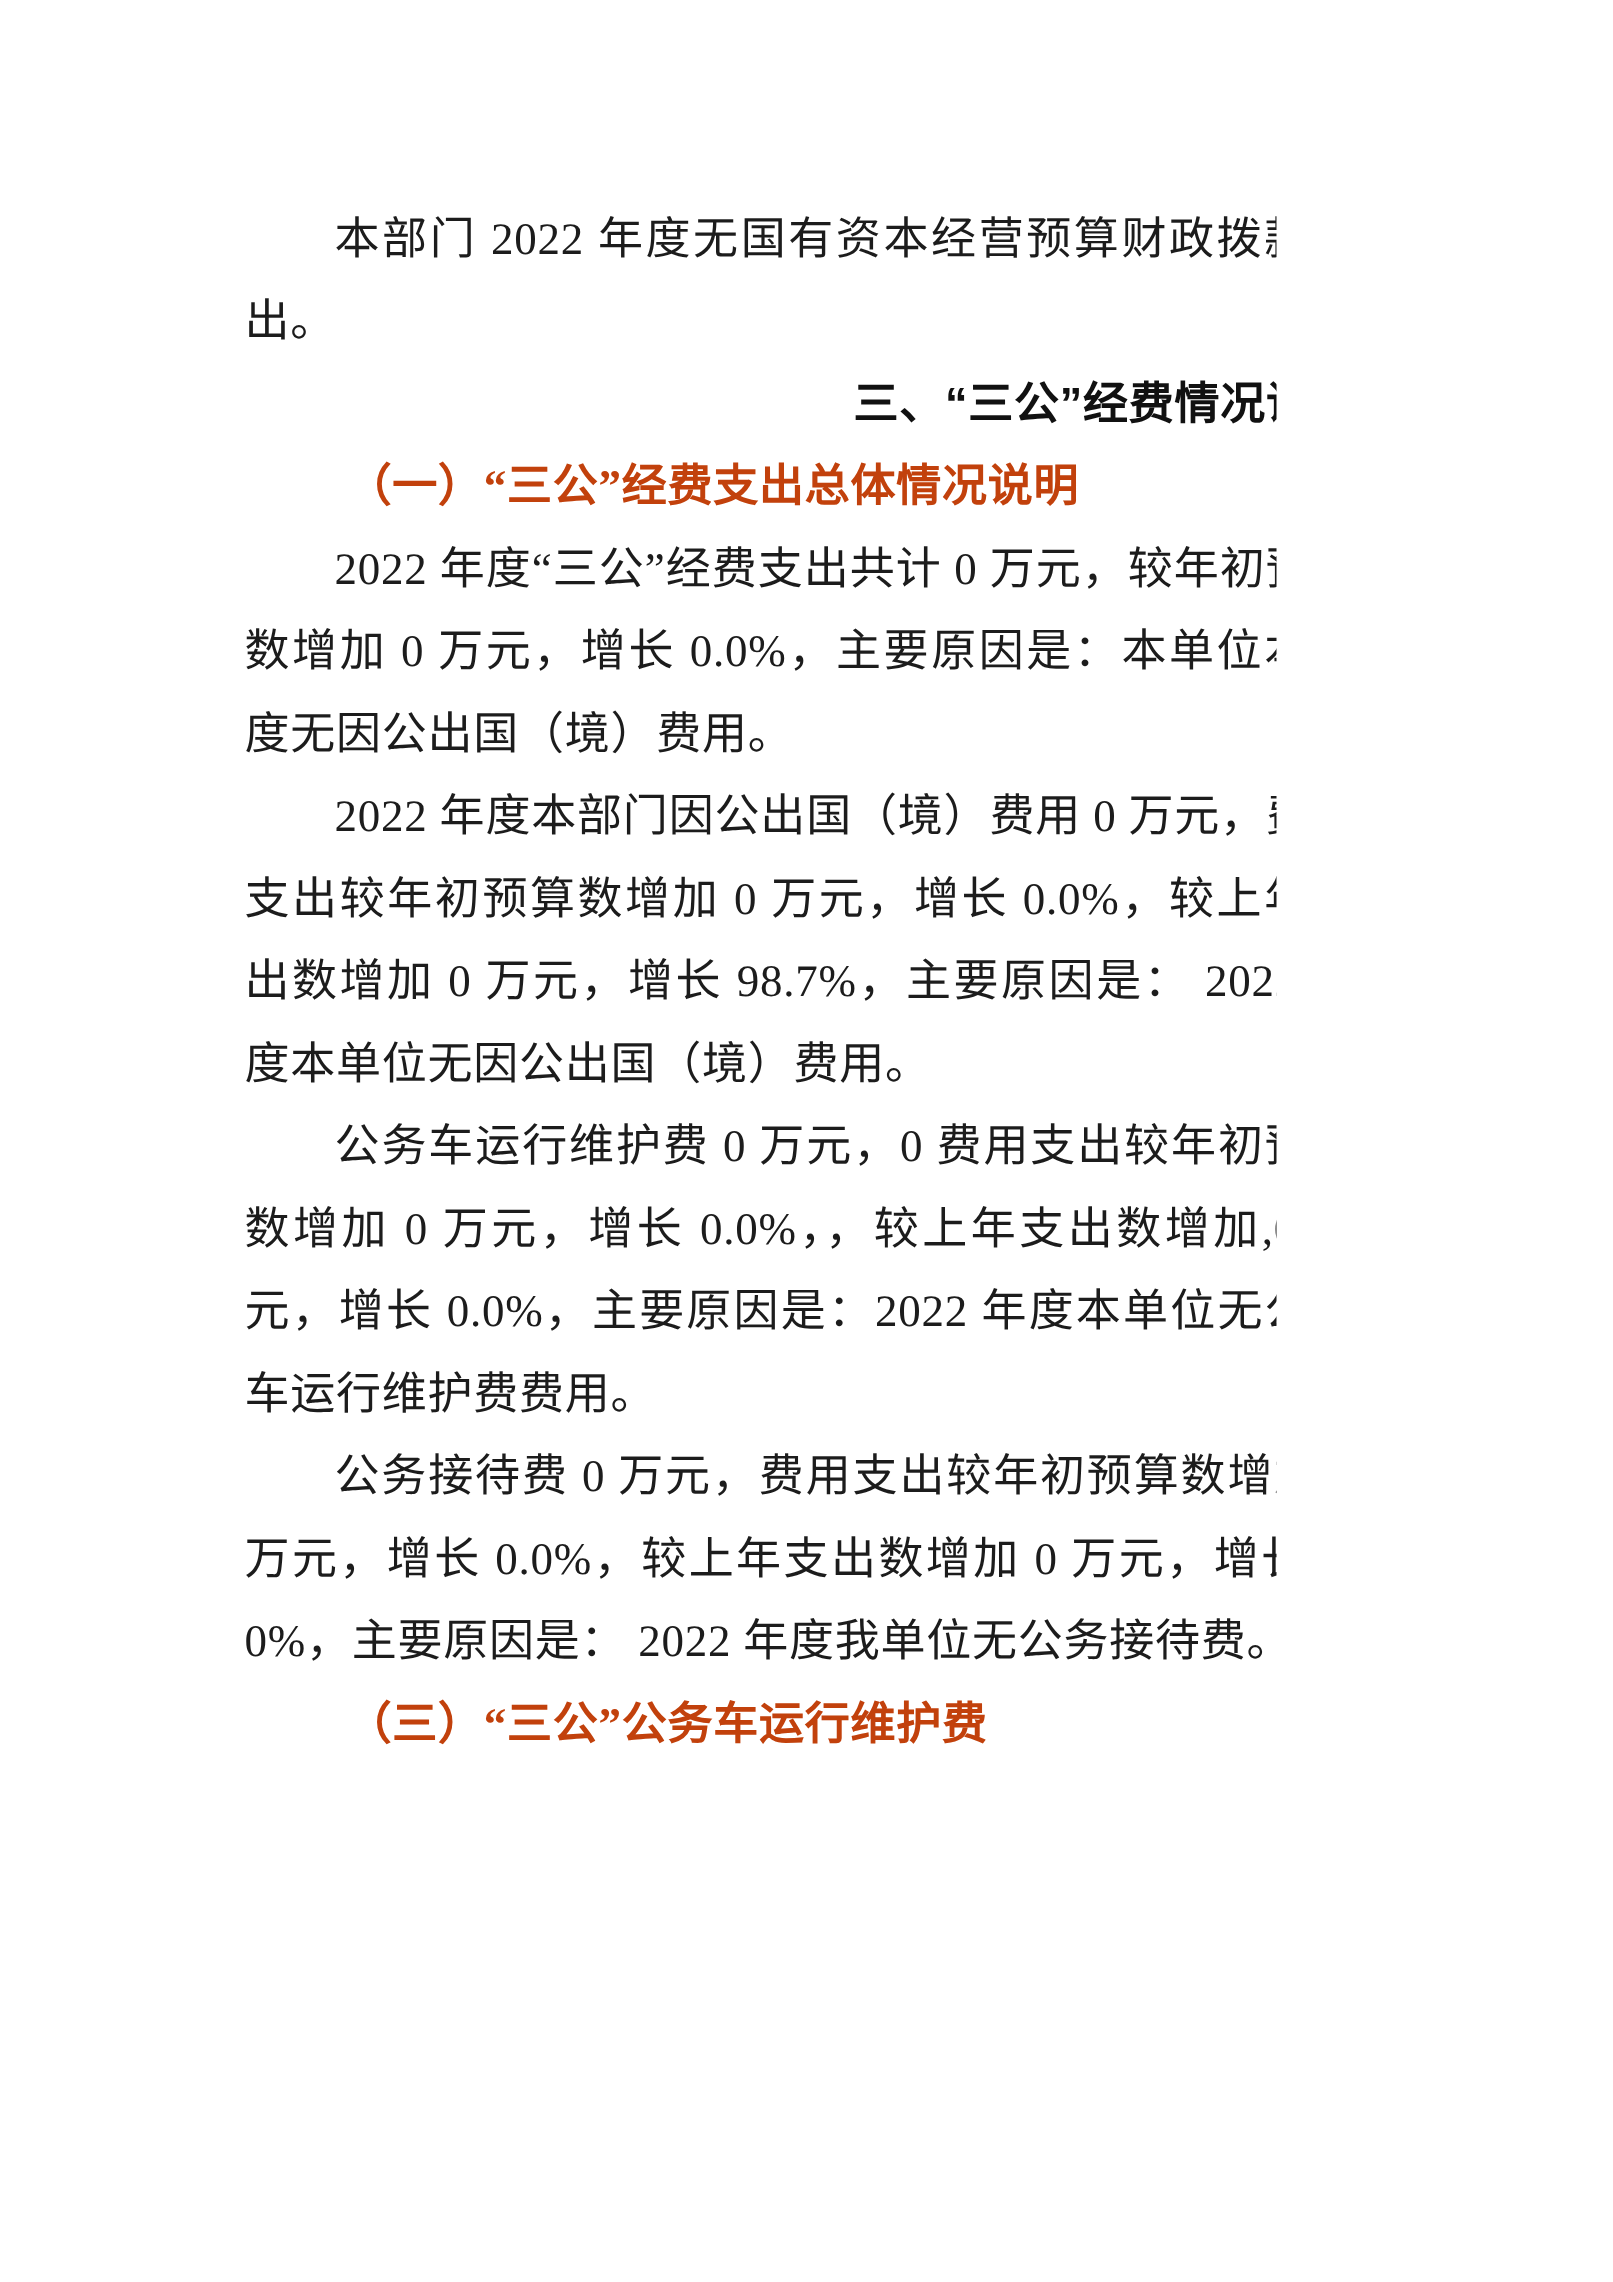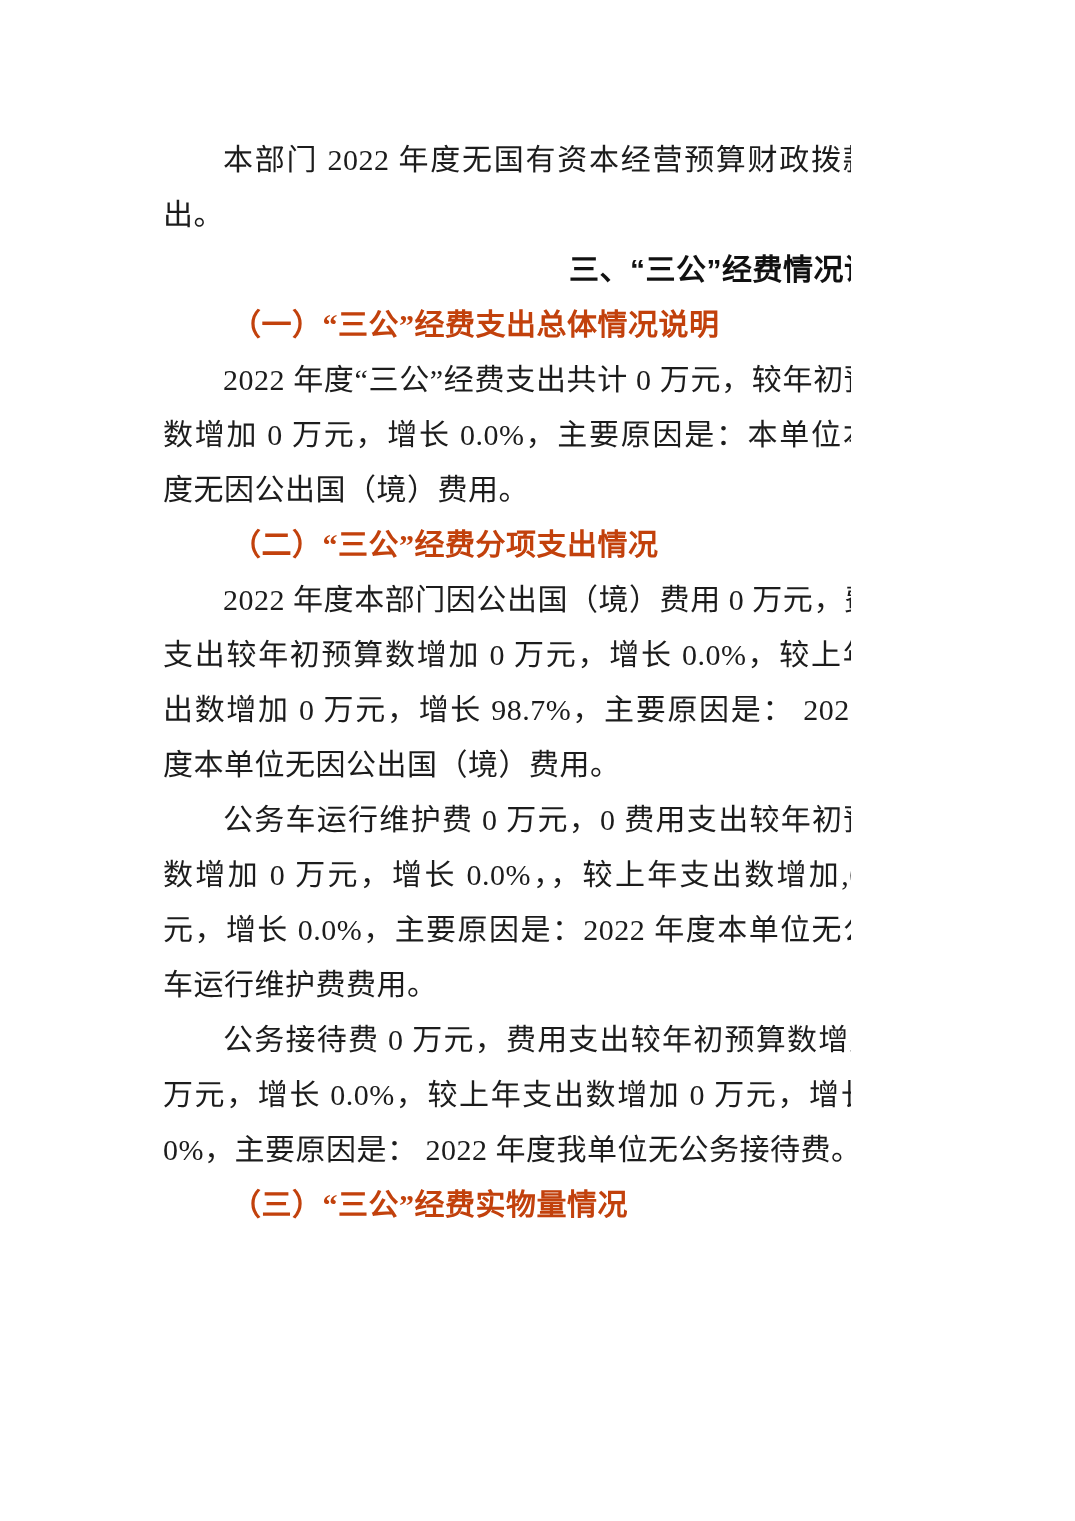--- a/index.html
+++ b/index.html
@@ -54,25 +54,24 @@
   <div class="content">
 
     <p class="body">本部门 2022 年度无国有资本经营预算财政拨款支出。</p>
 
     <p class="h1">三、“三公”经费情况说明</p>
 
     <p class="h2">（一）“三公”经费支出总体情况说明</p>
 
     <p class="body">2022 年度“三公”经费支出共计 0 万元，较年初预算数增加 0 万元，增长 0.0%，主要原因是：本单位本年度无因公出国（境）费用。</p>
 
-    <p class="h2">（二）“三公”经费分项支出情况</p>
 
     <p class="body">2022 年度本部门因公出国（境）费用 0 万元，费用支出较年初预算数增加 0 万元，增长 0.0%，较上年支出数增加 0 万元，增长 98.7%，主要原因是： 2022 年度本单位无因公出国（境）费用。</p>
 
 
     <p class="body">公务车运行维护费 0 万元，0 费用支出较年初预算数增加 0 万元，增长 0.0%，，较上年支出数增加,0 万元，增长 0.0%，主要原因是：2022 年度本单位无公务车运行维护费费用。</p>
 
     <p class="body">公务接待费 0 万元，费用支出较年初预算数增加 0 万元，增长 0.0%，较上年支出数增加 0 万元，增长 0.0%，主要原因是： 2022 年度我单位无公务接待费。</p>
 
-    <p class="h2">（三）“三公”经费实物量情况</p>
+    <p class="h2">（三）“三公”公务车运行维护费</p>
 
   </div>
 </div>
 
 </body></html>

